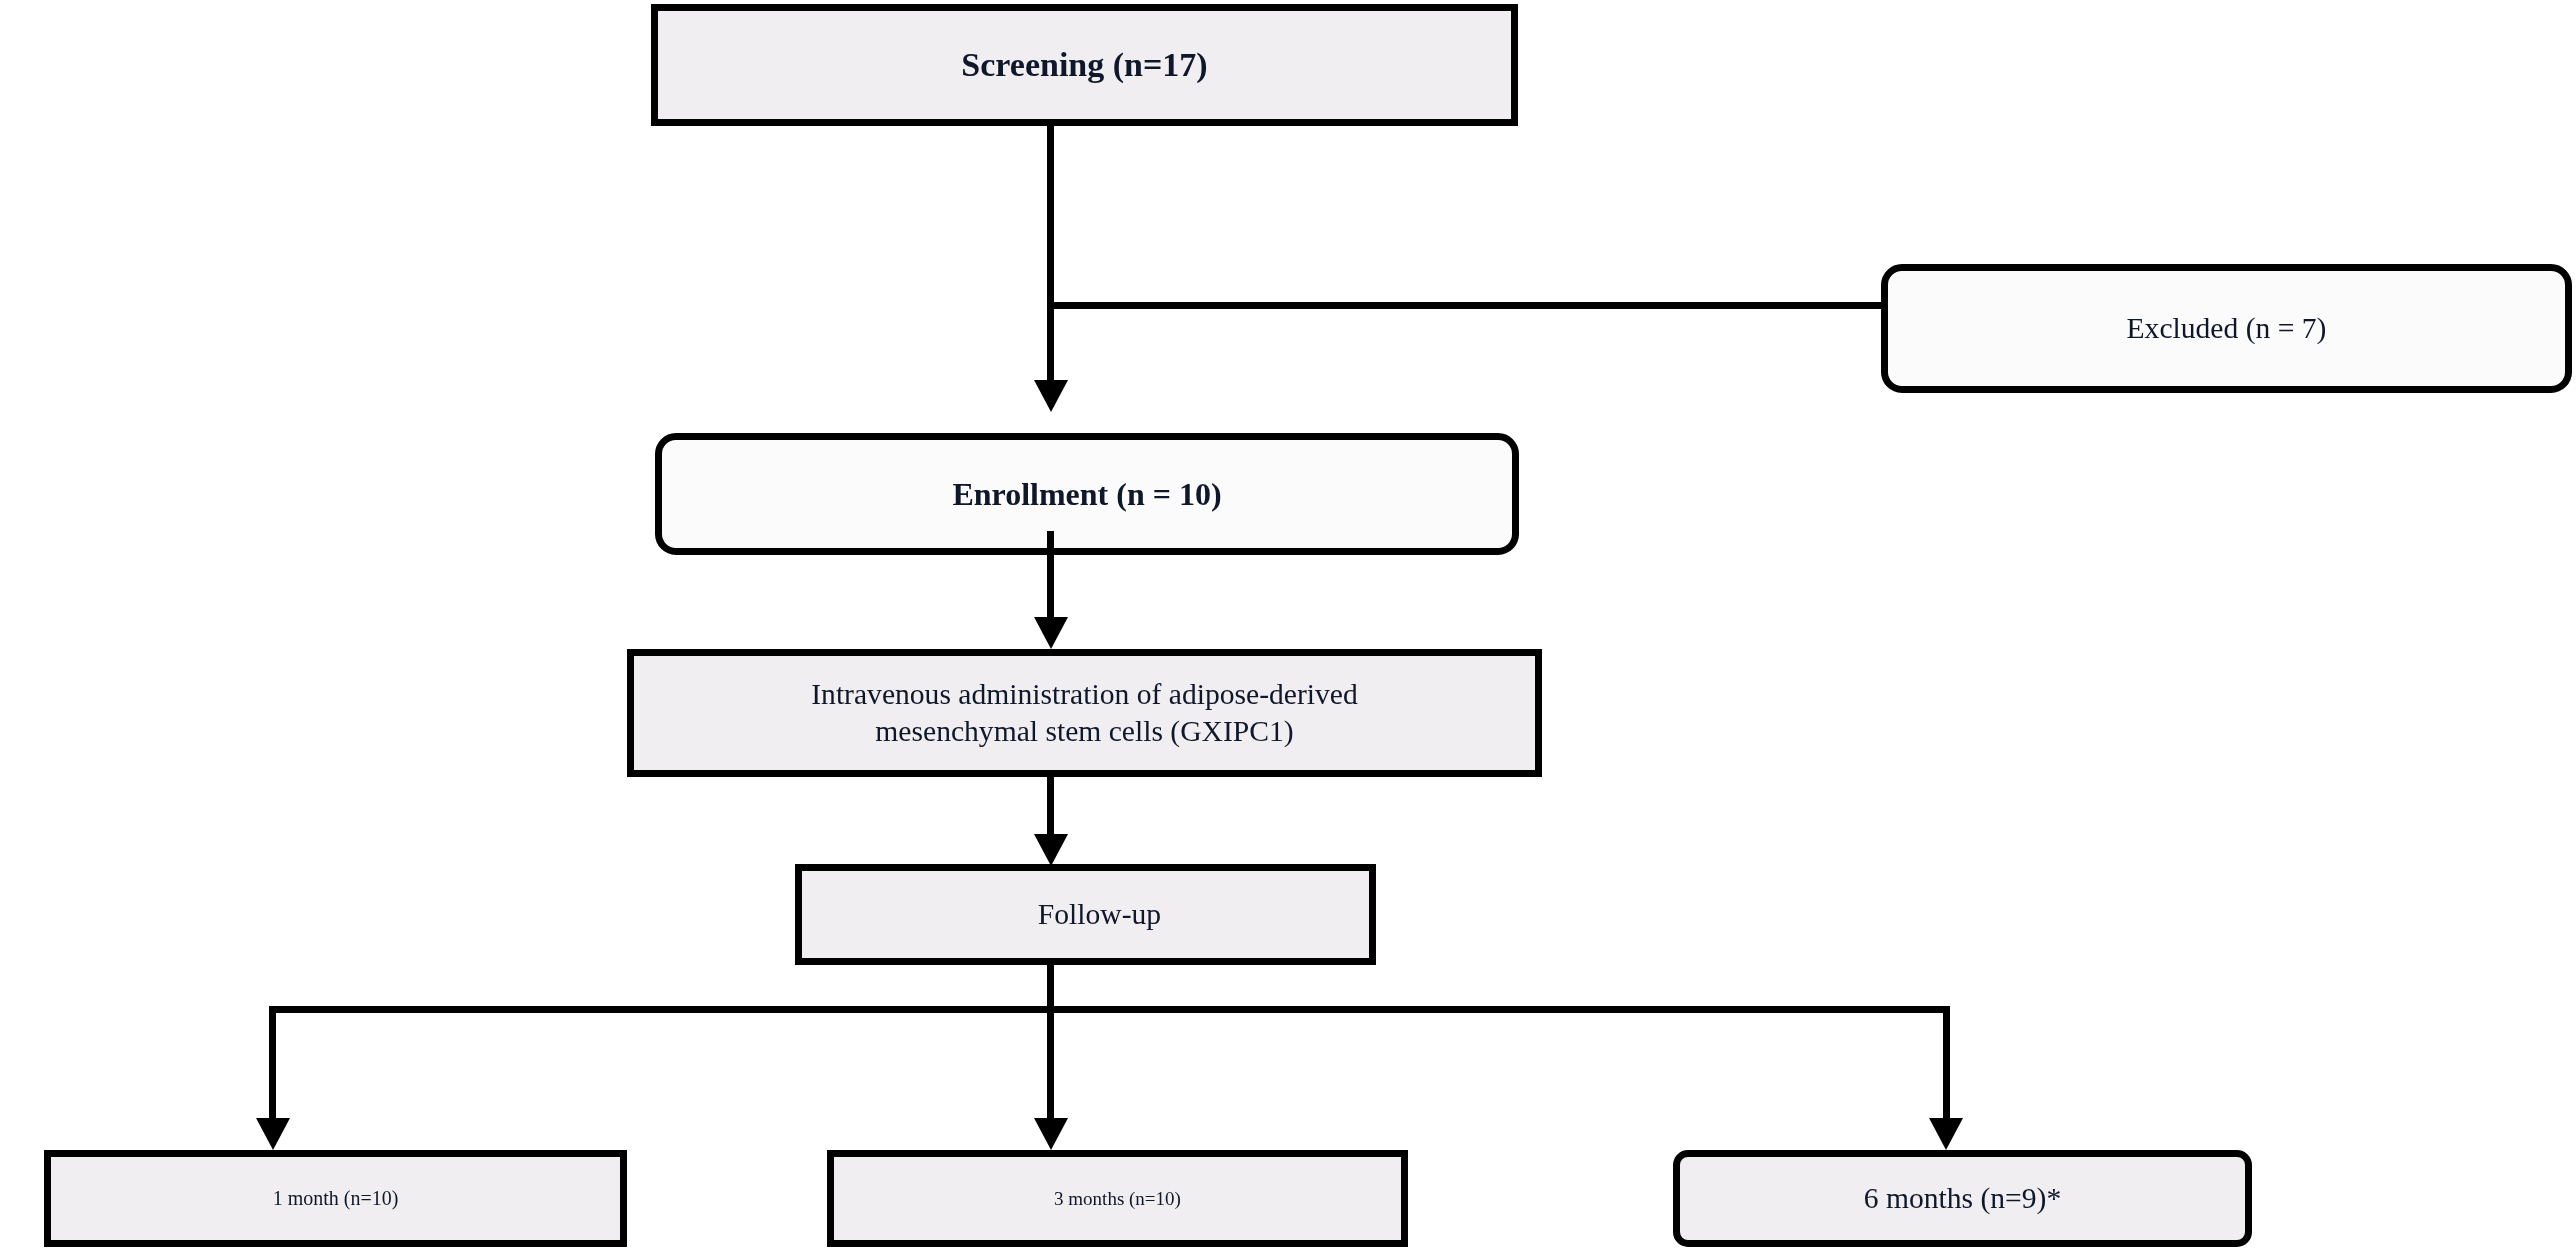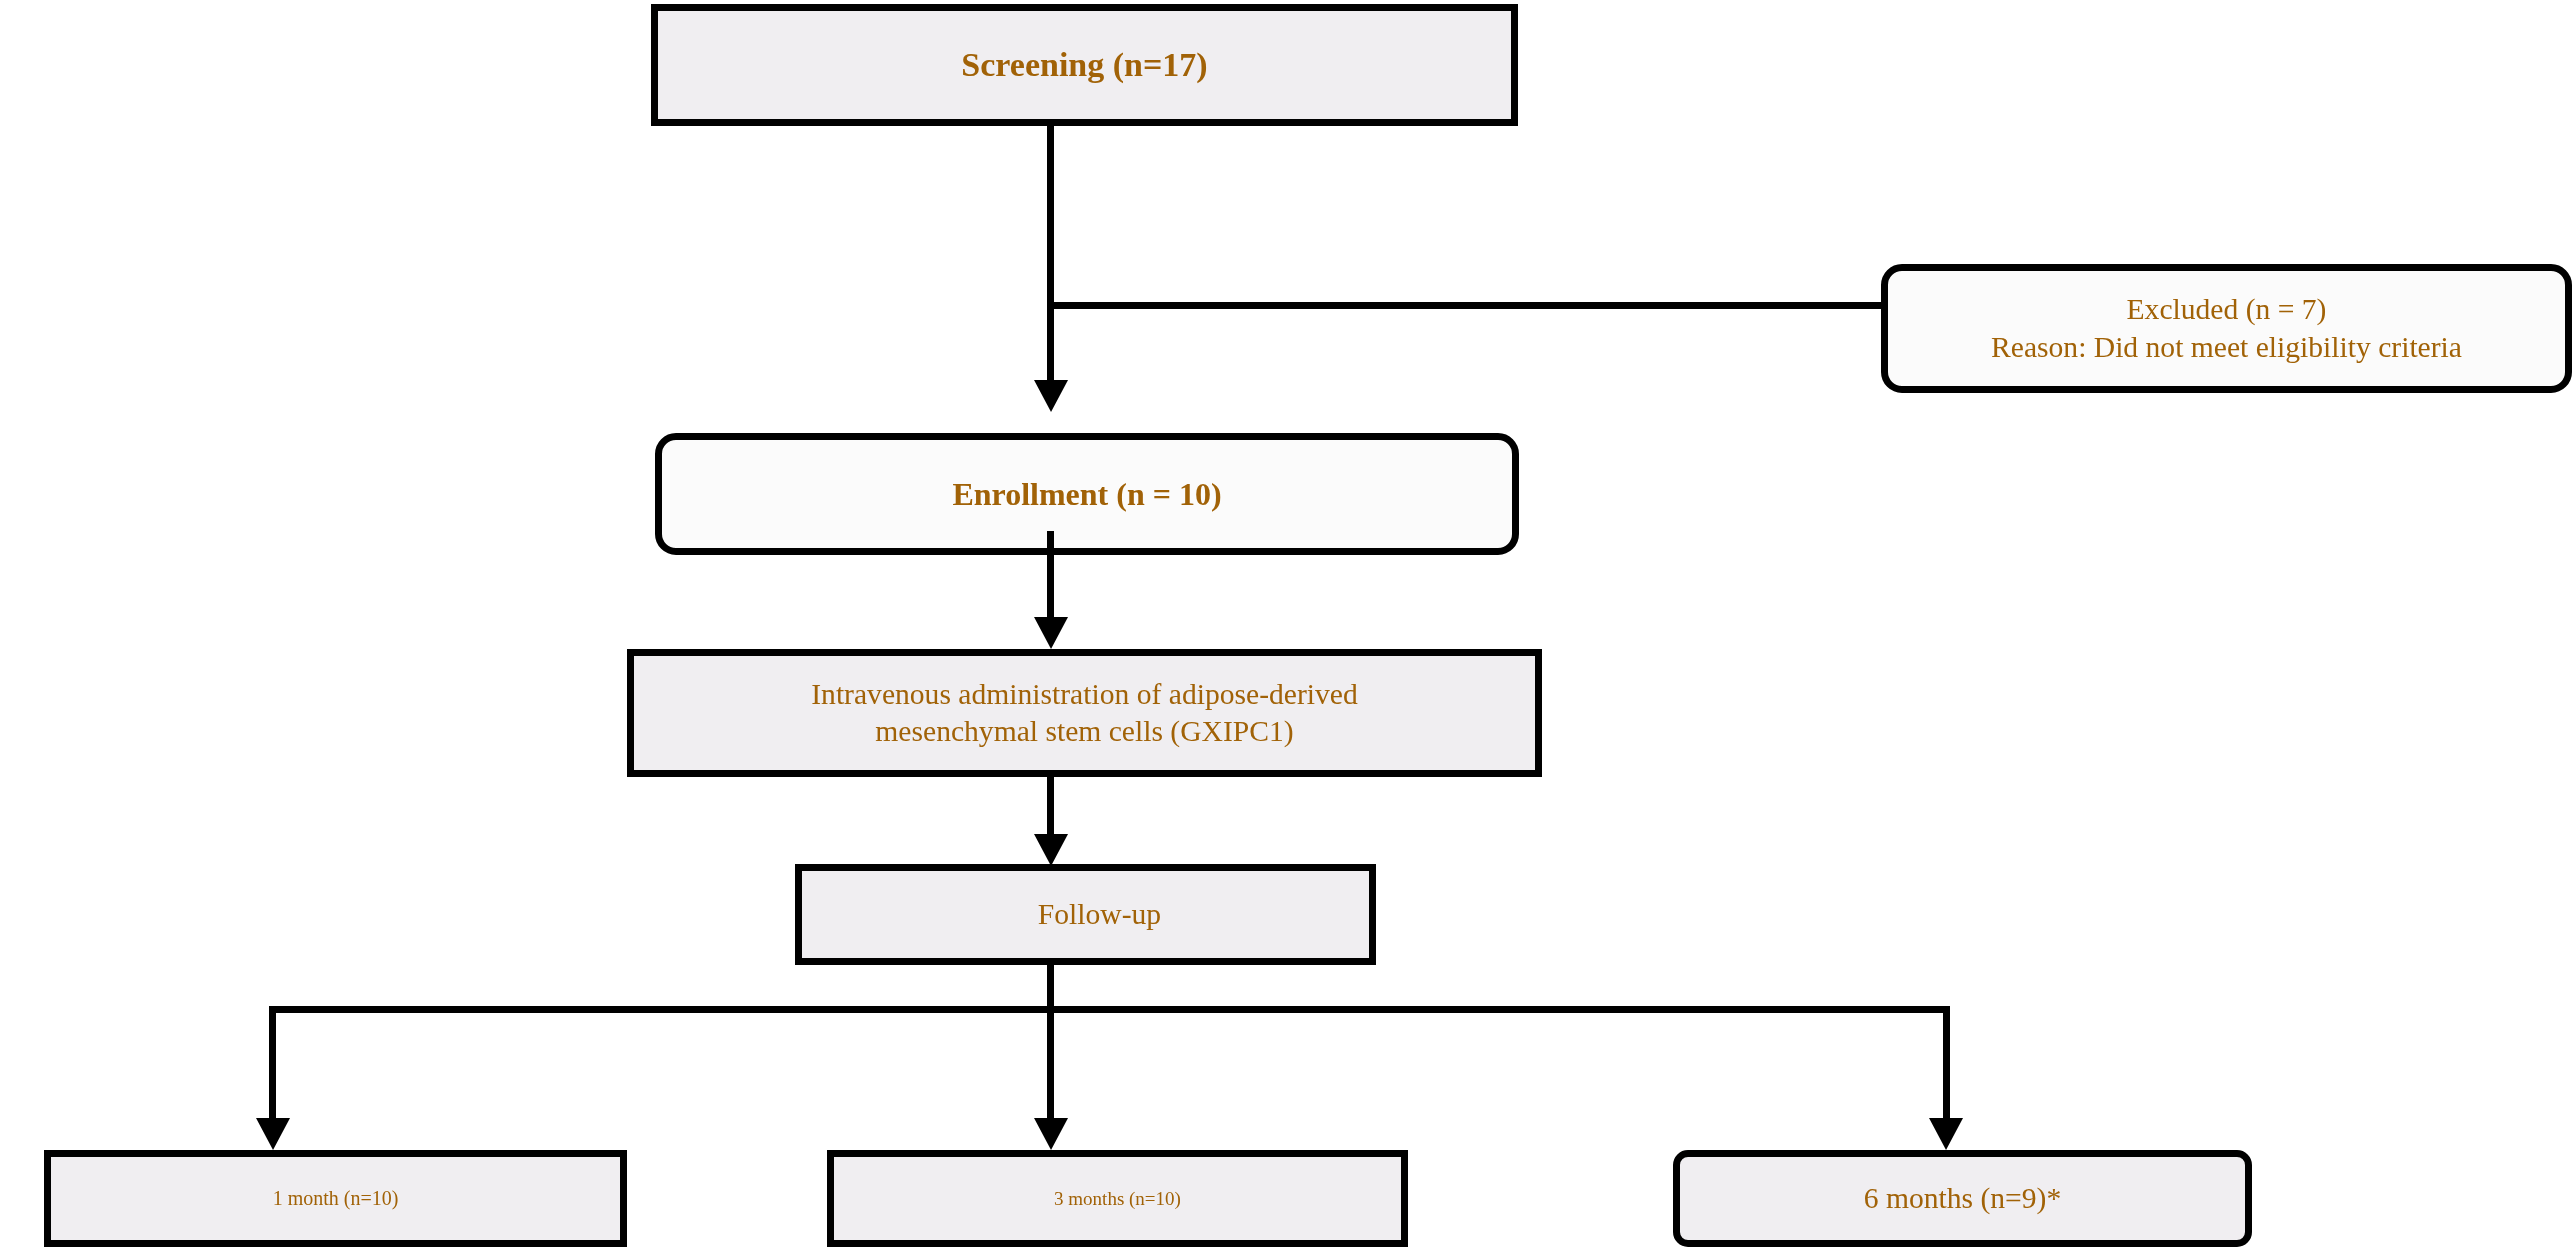--- a/index.html
+++ b/index.html
@@ -16,21 +16,21 @@
     font-family: "Liberation Serif", "DejaVu Serif", serif;
   }
   .node {
     position: absolute;
     box-sizing: border-box;
     border: 7.2px solid #000000;
     display: flex;
     align-items: center;
     justify-content: center;
     text-align: center;
-    color: #a16207;
+    color: #0f172a;
     line-height: 1.26;
   }
   .fill-gray { background: #f0eef1; }
   .fill-white { background: #fbfbfb; }
   .rounded { border-radius: 21px; margin-top: 24px; }
   .bold { font-weight: bold; }
   .txt { display: block; width: 100%; padding: 0 8px; box-sizing: border-box; }
 
   
   .vline {
@@ -61,21 +61,20 @@
     <span class="txt">Screening (n=17)</span>
   </div>
 
   <div class="vline" style="left:1047px; top:126px; height:272px;"></div>
   <div class="arrowhead" style="left:1034px; top:380px;"></div>
 
   <div class="hline" style="left:1047px; top:302px; width:836px;"></div>
 
   <div class="node fill-white rounded" style="left:1881px; top:240px; width:691px; height:129px; font-size:29.6px; flex-direction:column;">
     <span class="txt">Excluded (n = 7)</span>
-    <span class="txt">Reason: Did not meet eligibility criteria</span>
   </div>
 
   <div class="node fill-white rounded bold" style="left:655px; top:409px; width:864px; height:122px; font-size:32px;justify-content:center;">
     <span class="txt">Enrollment (n = 10)</span>
   </div>
 
   <div class="vline" style="left:1047px; top:531px; height:88px;"></div>
   <div class="arrowhead" style="left:1034px; top:617px;"></div>
 
   <div class="node fill-gray" style="left:627px; top:649px; width:915px; height:128px; font-size:29.6px; flex-direction:column;">

